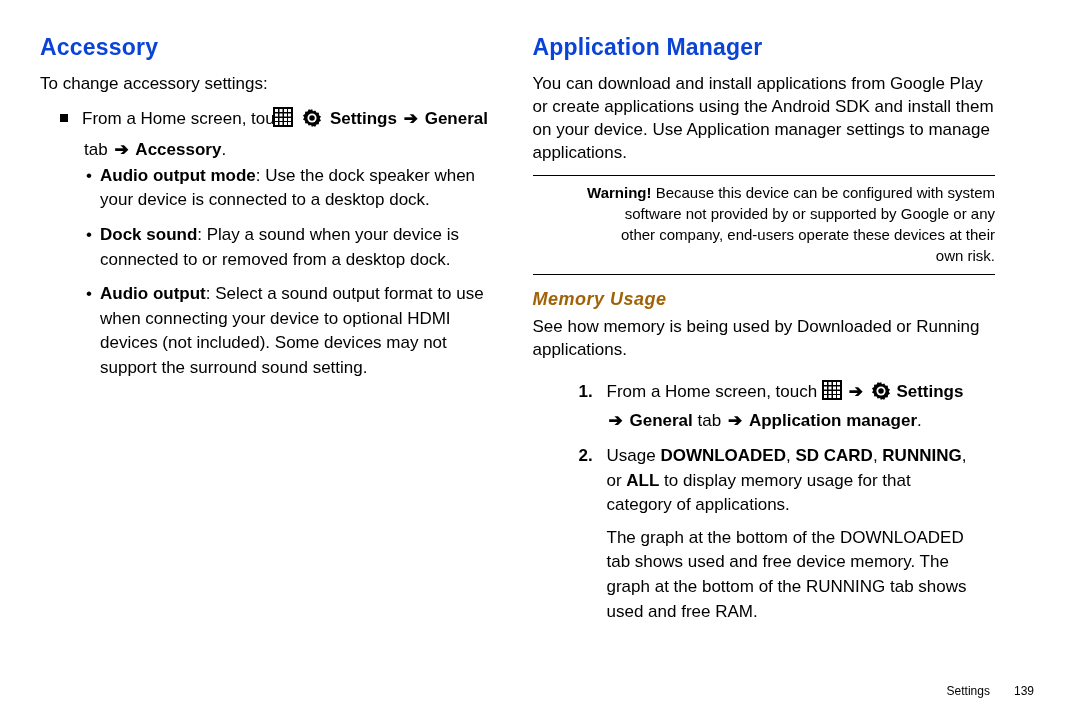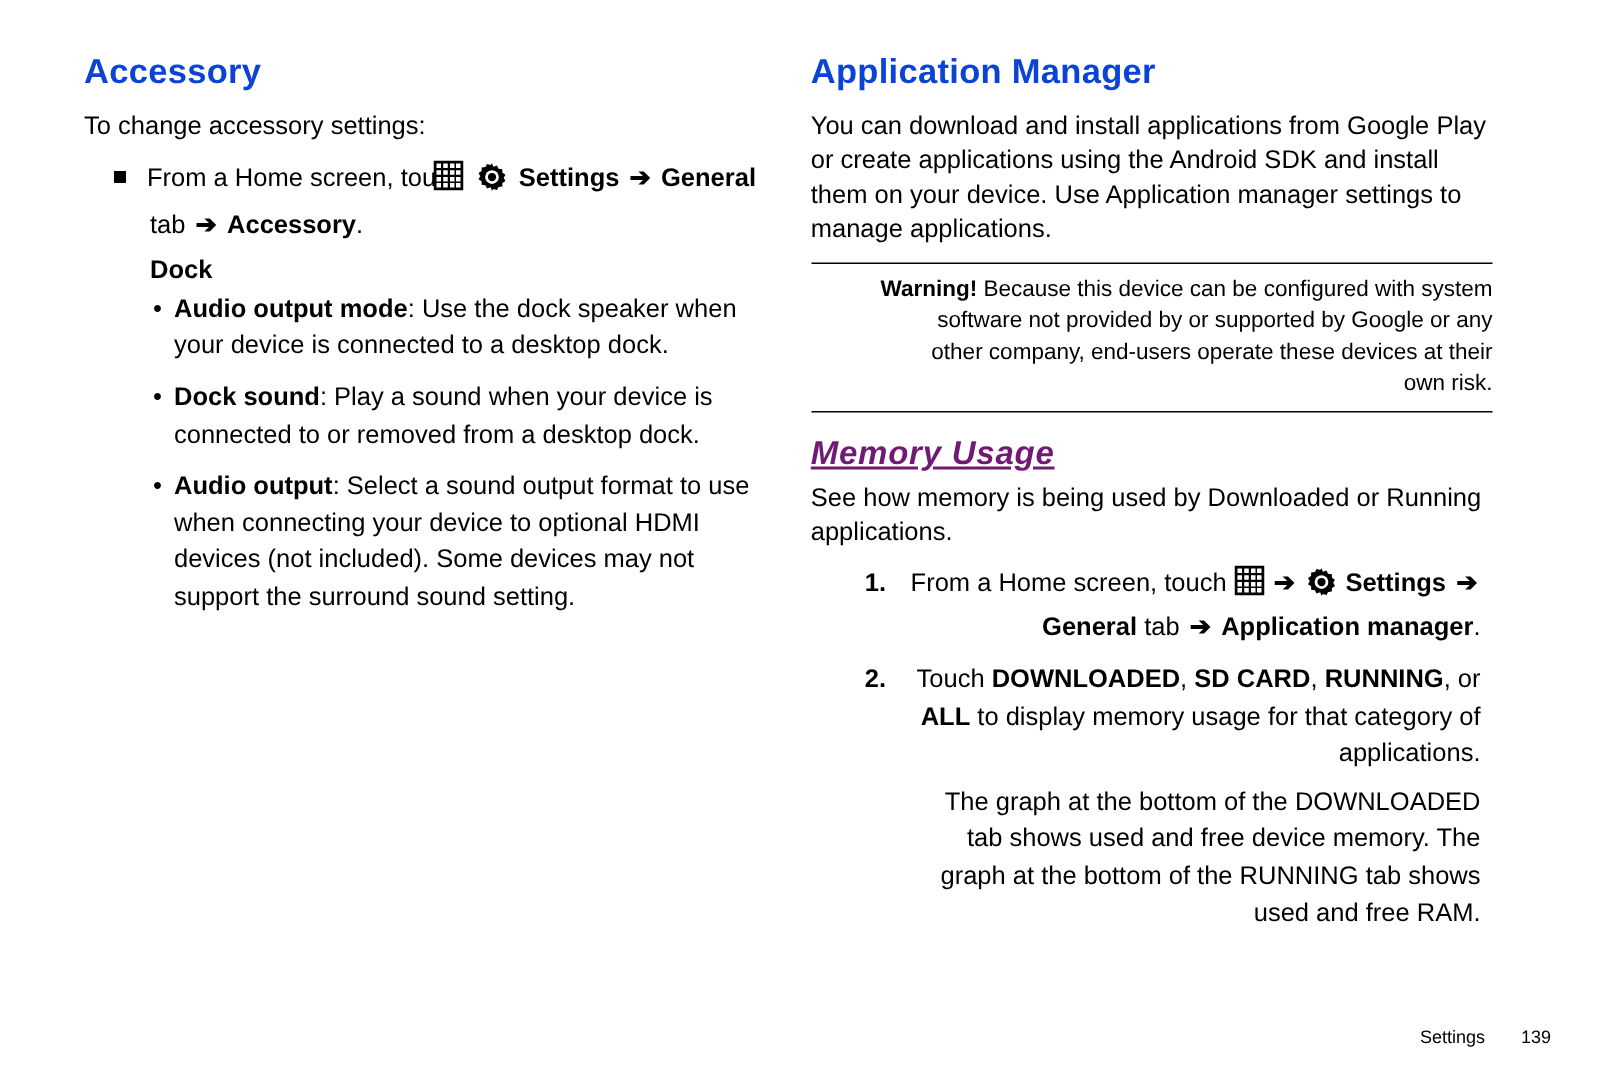--- a/index.html
+++ b/index.html
@@ -9,47 +9,46 @@
     height: 720px;
     background: #fff;
     font-family: Arial, Helvetica, sans-serif;
     color: #000;
   }
   .page {
     display: flex;
     width: 1035px;
     height: 720px;
     box-sizing: border-box;
-    padding: 34px 30px 10px 56px;
+    padding: 34px 30px 10px 40px;
   }
   .col {
     width: 50%;
     box-sizing: border-box;
     padding-right: 20px;
   }
   .col.right {
     padding-left: 10px;
     padding-right: 10px;
   }
   h1.section {
     color: #0a43d6;
     font-size: 23px;
     font-weight: 900;
     font-family: Arial, Helvetica, sans-serif;
     margin: 0 0 12px 0;
     letter-spacing: 0.2px;
   }
   h2.sub {
-    color: #701a75;
-    font-size: 22px;
+    color: #a16207;
+    font-size: 18px;
     font-style: italic;
     font-weight: 900;
     margin: 14px 0 6px 0;
     letter-spacing: 0.5px;
-    text-decoration: underline;
   }
   p.intro {
     font-size: 17px;
     margin: 0 0 10px 0;
     line-height: 1.35;
   }
   .square-bullet {
     display: inline-block;
     width: 8px;
     height: 8px;
@@ -111,22 +110,21 @@
     line-height: 1.4;
     padding-left: 70px;
     text-indent: -70px;
     margin: 6px 0;
     text-align: right;
   }
   ol.steps {
     list-style: none;
     counter-reset: step;
     padding: 0 0 0 34px;
-    margin: 8px;
-    text-align: right;
+    margin: 18px;
   }
   ol.steps > li {
     counter-increment: step;
     font-size: 17px;
     line-height: 1.45;
     margin-bottom: 10px;
     position: relative;
     padding-left: 22px;
   }
   ol.steps > li::before {
@@ -192,21 +190,20 @@
           </svg>
       </span>
       <span class="bold">Settings</span>
       <span class="arrow bold">➔</span>
       <span class="bold">General</span>
       <span>tab</span>
       <span class="arrow bold">➔</span>
       <span class="bold">Accessory</span>.
     </div>
 
-    <div class="subhead">Dock</div>
     <ul class="dots">
       <li><span class="bold">Audio output mode</span><span>: Use the dock speaker when your device is connected to a desktop dock.</span></li>
       <li><span class="bold">Dock sound</span><span>: Play a sound when your device is connected to or removed from a desktop dock.</span></li>
     </ul>
 
     <ul class="dots">
       <li><span class="bold">Audio output</span><span>: Select a sound output format to use when connecting your device to optional HDMI devices (not included). Some devices may not support the surround sound setting.</span></li>
     </ul>
   </div>
 
@@ -258,21 +255,21 @@
             </svg>
         </span>
         <span class="bold">Settings</span>
         <span class="arrow bold">➔</span>
         <span class="bold">General</span>
         <span>tab</span>
         <span class="arrow bold">➔</span>
         <span class="bold">Application manager</span>.
       </li>
       <li>
-        <span>Touch </span><span class="bold">DOWNLOADED</span>, <span class="bold">SD CARD</span>, <span class="bold">RUNNING</span>, or <span class="bold">ALL</span><span> to display memory usage for that category of applications.</span>
+        <span>Usage </span><span class="bold">DOWNLOADED</span>, <span class="bold">SD CARD</span>, <span class="bold">RUNNING</span>, or <span class="bold">ALL</span><span> to display memory usage for that category of applications.</span>
         <div class="step-extra">The graph at the bottom of the DOWNLOADED tab shows used and free device memory. The graph at the bottom of the RUNNING tab shows used and free RAM.</div>
       </li>
     </ol>
   </div>
 
   <div class="footer">
     <span class="sec">Settings</span><span>139</span>
   </div>
 </div>
 

